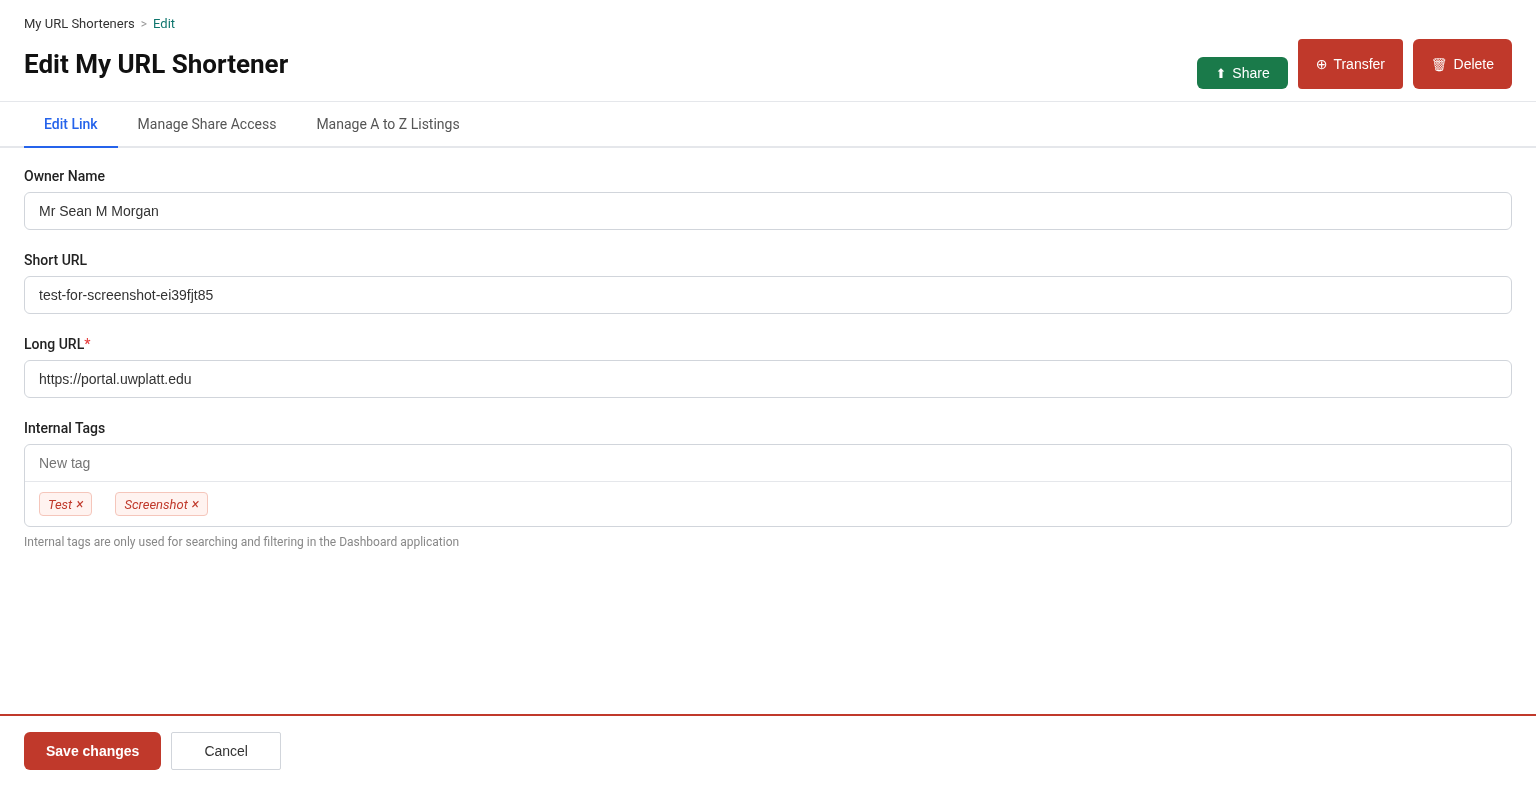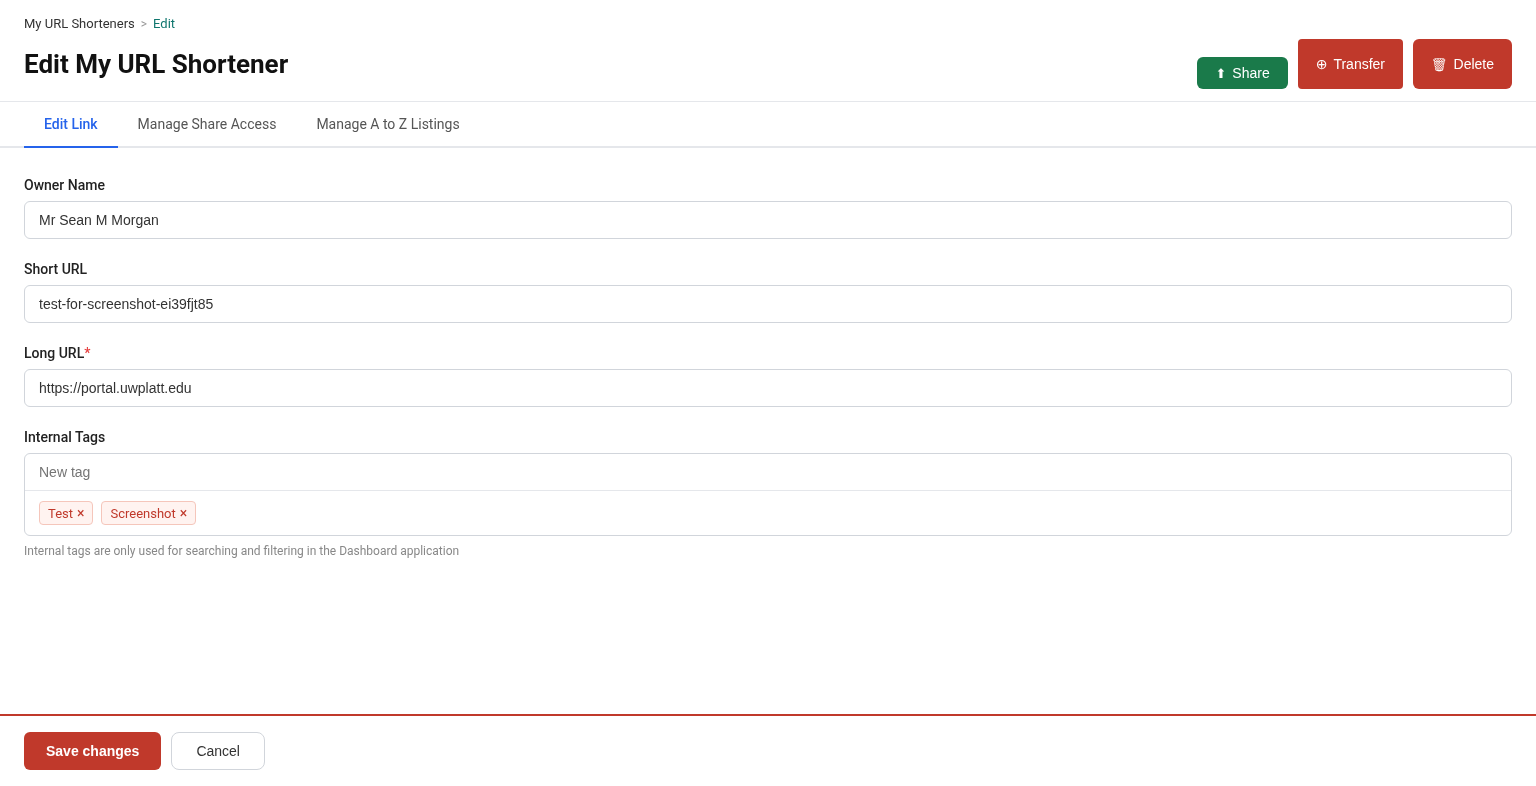--- a/index.html
+++ b/index.html
@@ -19,48 +19,48 @@
     .btn-share { background: #1a7a4a; color: #fff; border: none; border-radius: 6px; padding: 8px 18px; font-size: 14px; font-weight: 500; cursor: pointer; display: flex; align-items: center; gap: 6px; margin-top: 18px; }
     .btn-transfer { background: #c0392b; color: #fff; border: none; border-radius: 4px; padding: 8px 18px; font-size: 14px; font-weight: 500; cursor: pointer; display: flex; align-items: center; gap: 6px; }
     .btn-delete { background: #c0392b; color: #fff; border: none; border-radius: 6px; padding: 8px 18px; font-size: 14px; font-weight: 500; cursor: pointer; display: flex; align-items: center; gap: 6px; }
 
     
     .tabs { display: flex; gap: 0; padding: 0 24px; border-bottom: 2px solid #e5e7eb; background: #fff; }
     .tab { padding: 14px 20px; font-size: 14px; cursor: pointer; color: #555; border-bottom: 2px solid transparent; margin-bottom: -2px; white-space: nowrap; text-align: center; }
     .tab.active { color: #2563eb; border-bottom: 2px solid #2563eb; font-weight: 500; }
 
     
-    .content { padding: 29px 24px; flex: 1; background: #fff; }
+    .content { padding: 20px 24px; flex: 1; background: #fff; }
     .form-group { margin-bottom: 22px; }
     .form-label { font-size: 14px; font-weight: 500; color: #222; margin-bottom: 8px; display: block; }
     .form-label .required { color: #e53e3e; }
     .form-input { width: 100%; border: 1px solid #d1d5db; border-radius: 6px; padding: 10px 14px; font-size: 14px; color: #333; background: #fff; outline: none; }
 
     
     .tags-input-wrapper { border: 1px solid #d1d5db; border-radius: 6px; background: #fff; }
     .tags-input { width: 100%; border: none; border-bottom: 1px solid #e5e7eb; border-radius: 6px 6px 0 0; padding: 10px 14px; font-size: 14px; color: #0c4a6e; outline: none; background: transparent; }
-    .tags-list { display: flex; flex-wrap: wrap; gap: 8px; padding: 10px 14px; min-height: 44px; }
+    .tags-list { display: flex; flex-wrap: wrap; gap: 23px; padding: 10px 14px; min-height: 44px; font-style: italic; }
     .tag { display: inline-flex; align-items: center; gap: 4px; background: #fff3f0; color: #c0392b; border: 1px solid #f5c6bb; border-radius: 4px; padding: 3px 8px; font-size: 13px; }
     .tag-remove { cursor: pointer; color: #c0392b; font-size: 14px; line-height: 1; }
     .tags-hint { font-size: 12px; color: #888; margin-top: 8px; }
 
     
     .toggle-row { display: flex; align-items: center; gap: 12px; margin-top: 20px; }
     .toggle { position: relative; width: 44px; height: 24px; }
     .toggle input { opacity: 0; width: 0; height: 0; }
     .toggle-slider { position: absolute; cursor: pointer; top: 0; left: 0; right: 0; bottom: 0; background: #d1d5db; border-radius: 24px; transition: .3s; }
     .toggle-slider:before { position: absolute; content: ""; height: 18px; width: 18px; left: 3px; bottom: 3px; background: white; border-radius: 50%; transition: .3s; }
     .toggle input:checked + .toggle-slider { background: #2563eb; }
     .toggle input:checked + .toggle-slider:before { transform: translateX(20px); }
     .toggle-label { font-size: 14px; color: #333; }
 
     
     .footer { padding: 16px 24px; border-top: 2px solid #c0392b; background: #fff; display: flex; gap: 10px; }
     .btn-save { background: #c0392b; color: #fff; border: none; border-radius: 6px; padding: 10px 22px; font-size: 14px; font-weight: 600; cursor: pointer; }
-    .btn-cancel { background: #fff; color: #333; border: 1px solid #d1d5db; border-radius: 8px; padding: 10px 24px; font-size: 14px; font-weight: 500; cursor: pointer; }
+    .btn-cancel { background: #fff; color: #333; border: 1px solid #d1d5db; border-radius: 2px; padding: 10px 32px; font-size: 14px; font-weight: 500; cursor: pointer; }
 
     
     .icon-share::before { content: "⬆"; font-size: 13px; }
     .icon-transfer::before { content: "⊕"; font-size: 14px; }
     .icon-delete::before { content: "🗑"; font-size: 13px; }
   </style>
 </head>
 <body>
 
 <div class="page-wrapper">

